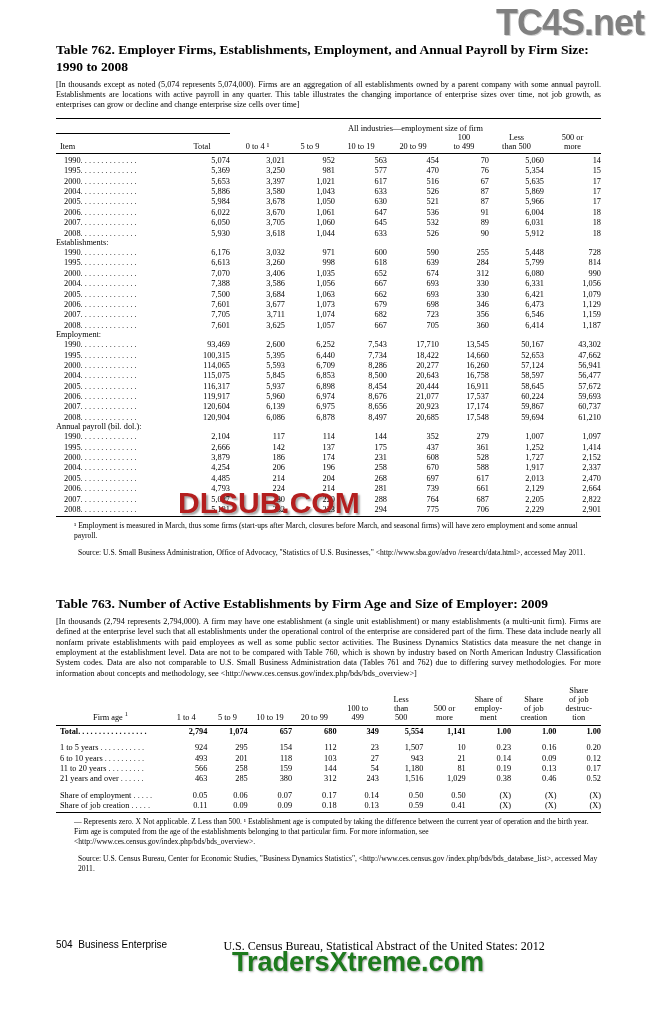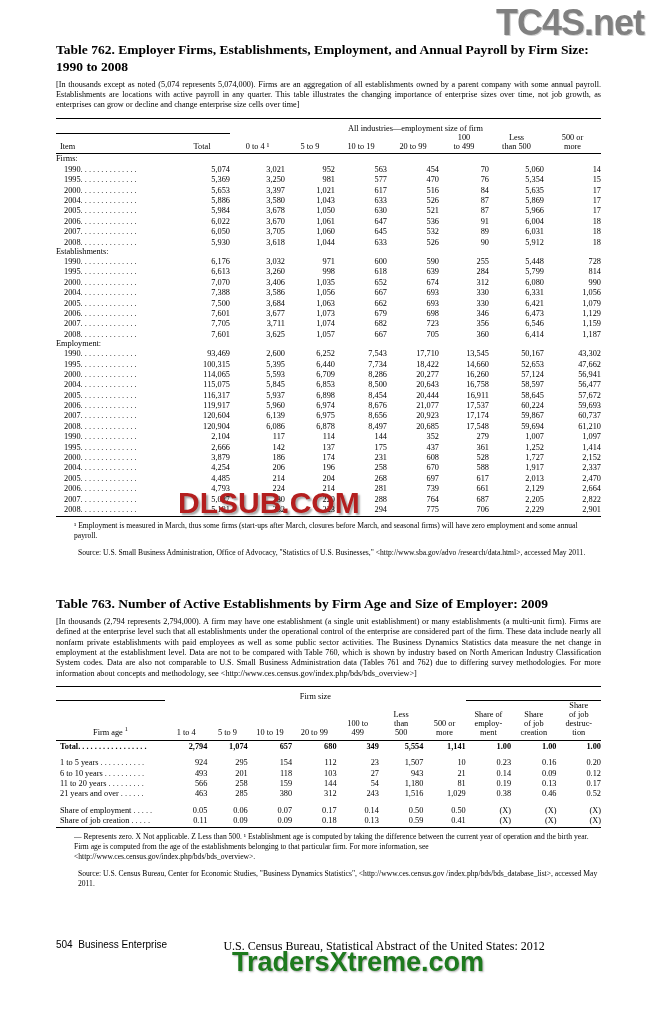--- a/index.html
+++ b/index.html
@@ -173,23 +173,20 @@
         <td style="line-height:1.1;">100<br>to 499</td>
         <td style="line-height:1.1;">Less<br>than 500</td>
         <td style="line-height:1.1;">500 or<br>more</td>
       </tr>
       <tr>
             <td class="rule-bot" colspan="9" style="height:2px;"></td>
           </tr>
       </tbody>
         <tbody id="t762-body">
           <tr>
-            <td colspan="9" class="grp">Firms:</td>
-          </tr>
-          <tr>
             <td class="lbl rowcell" style="padding-left: 8px;">1990. . . . . . . . . . . . . .</td>
             <td class="num rowcell">5,074</td>
             <td class="num rowcell">3,021</td>
             <td class="num rowcell">952</td>
             <td class="num rowcell">563</td>
             <td class="num rowcell">454</td>
             <td class="num rowcell">70</td>
             <td class="num rowcell">5,060</td>
             <td class="num rowcell">14</td>
           </tr>
@@ -204,21 +201,21 @@
             <td class="num rowcell">5,354</td>
             <td class="num rowcell">15</td>
           </tr>
           <tr>
             <td class="lbl rowcell" style="padding-left: 8px;">2000. . . . . . . . . . . . . .</td>
             <td class="num rowcell">5,653</td>
             <td class="num rowcell">3,397</td>
             <td class="num rowcell">1,021</td>
             <td class="num rowcell">617</td>
             <td class="num rowcell">516</td>
-            <td class="num rowcell">84</td>
+            <td class="num rowcell">67</td>
             <td class="num rowcell">5,635</td>
             <td class="num rowcell">17</td>
           </tr>
           <tr>
             <td class="lbl rowcell" style="padding-left: 8px;">2004. . . . . . . . . . . . . .</td>
             <td class="num rowcell">5,886</td>
             <td class="num rowcell">3,580</td>
             <td class="num rowcell">1,043</td>
             <td class="num rowcell">633</td>
             <td class="num rowcell">526</td>
@@ -444,20 +441,23 @@
           <tr>
             <td class="lbl rowcell" style="padding-left: 8px;">2008. . . . . . . . . . . . . .</td>
             <td class="num rowcell">120,904</td>
             <td class="num rowcell">6,086</td>
             <td class="num rowcell">6,878</td>
             <td class="num rowcell">8,497</td>
             <td class="num rowcell">20,685</td>
             <td class="num rowcell">17,548</td>
             <td class="num rowcell">59,694</td>
             <td class="num rowcell">61,210</td>
+          </tr>
+          <tr>
+            <td colspan="9" class="grp">Annual payroll (bil. dol.):</td>
           </tr>
           <tr>
             <td class="lbl rowcell" style="padding-left: 8px;">1990. . . . . . . . . . . . . .</td>
             <td class="num rowcell">2,104</td>
             <td class="num rowcell">117</td>
             <td class="num rowcell">114</td>
             <td class="num rowcell">144</td>
             <td class="num rowcell">352</td>
             <td class="num rowcell">279</td>
             <td class="num rowcell">1,007</td>
@@ -567,27 +567,20 @@
           <col style="width:44px">
           <col style="width:44px">
           <col style="width:42px">
           <col style="width:44px">
           <col style="width:42px">
           <col style="width:45px">
           <col style="width:45px">
           <col style="width:44px">
         </colgroup>
         <tbody>
-            <tr class="rule-top">
-          <td class="rule-bot" style="height:13px;"></td>
-          <td class="spanhdr" colspan="7">Firm size</td>
-          <td class="rule-bot"></td>
-          <td class="rule-bot"></td>
-          <td class="rule-bot"></td>
-        </tr>
         <tr class="hdr-row">
           <td class="lbl" style="text-align:center;">Firm age <sup>1</sup></td>
           <td>1 to 4</td>
           <td>5 to 9</td>
           <td>10 to 19</td>
           <td>20 to 99</td>
           <td style="line-height:1.1;">100 to<br>499</td>
           <td style="line-height:1.1;">Less<br>than<br>500</td>
           <td style="line-height:1.1;">500 or<br>more</td>
           <td style="line-height:1.1;">Share of<br>employ-<br>ment</td>

